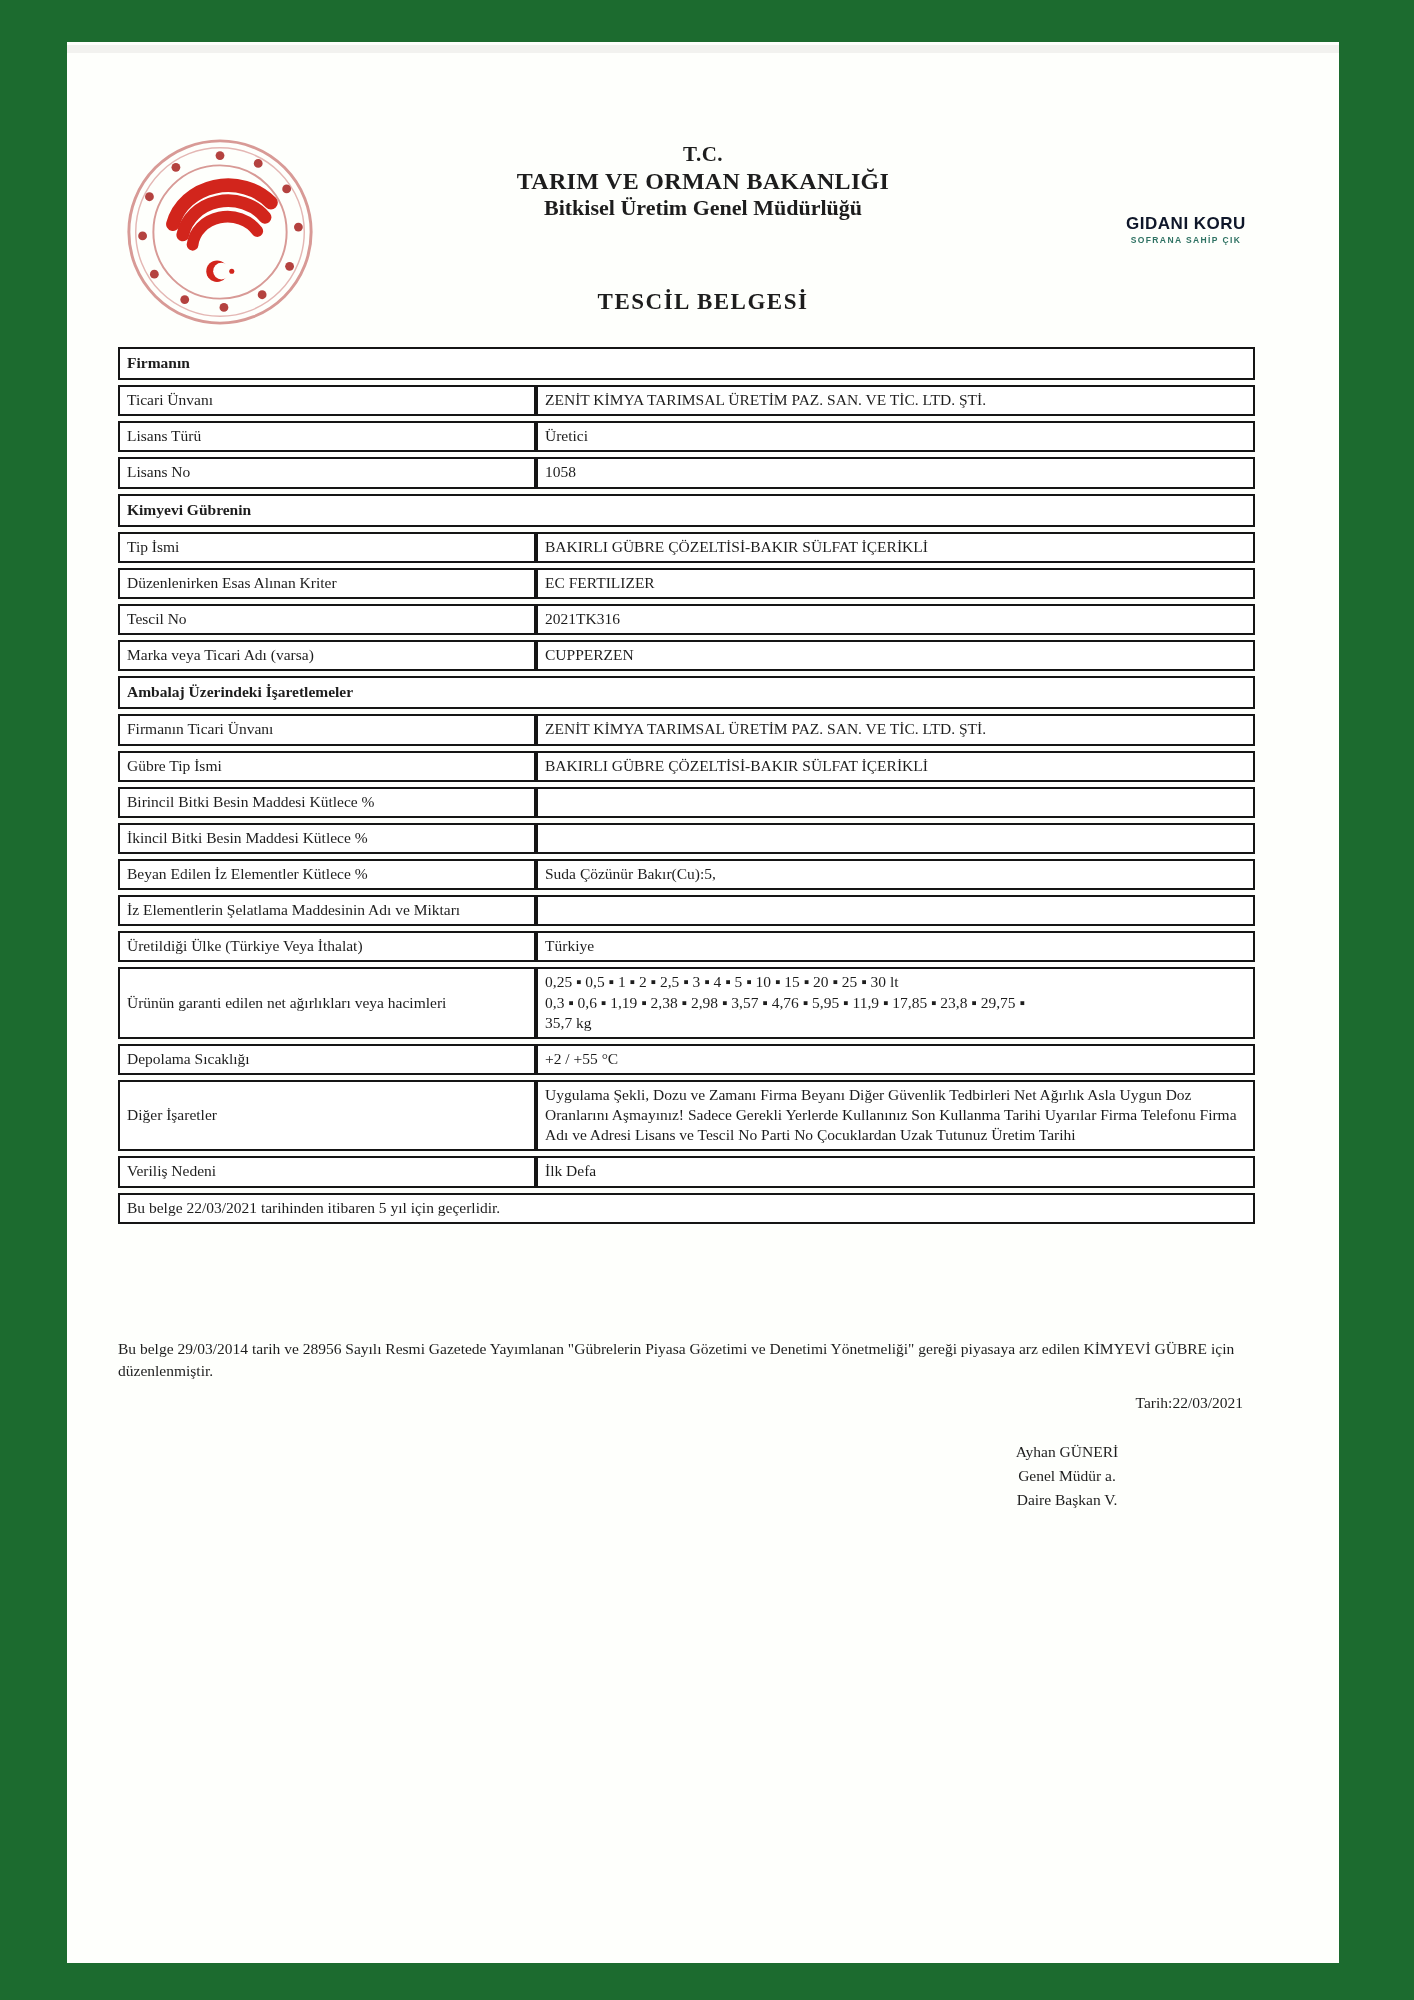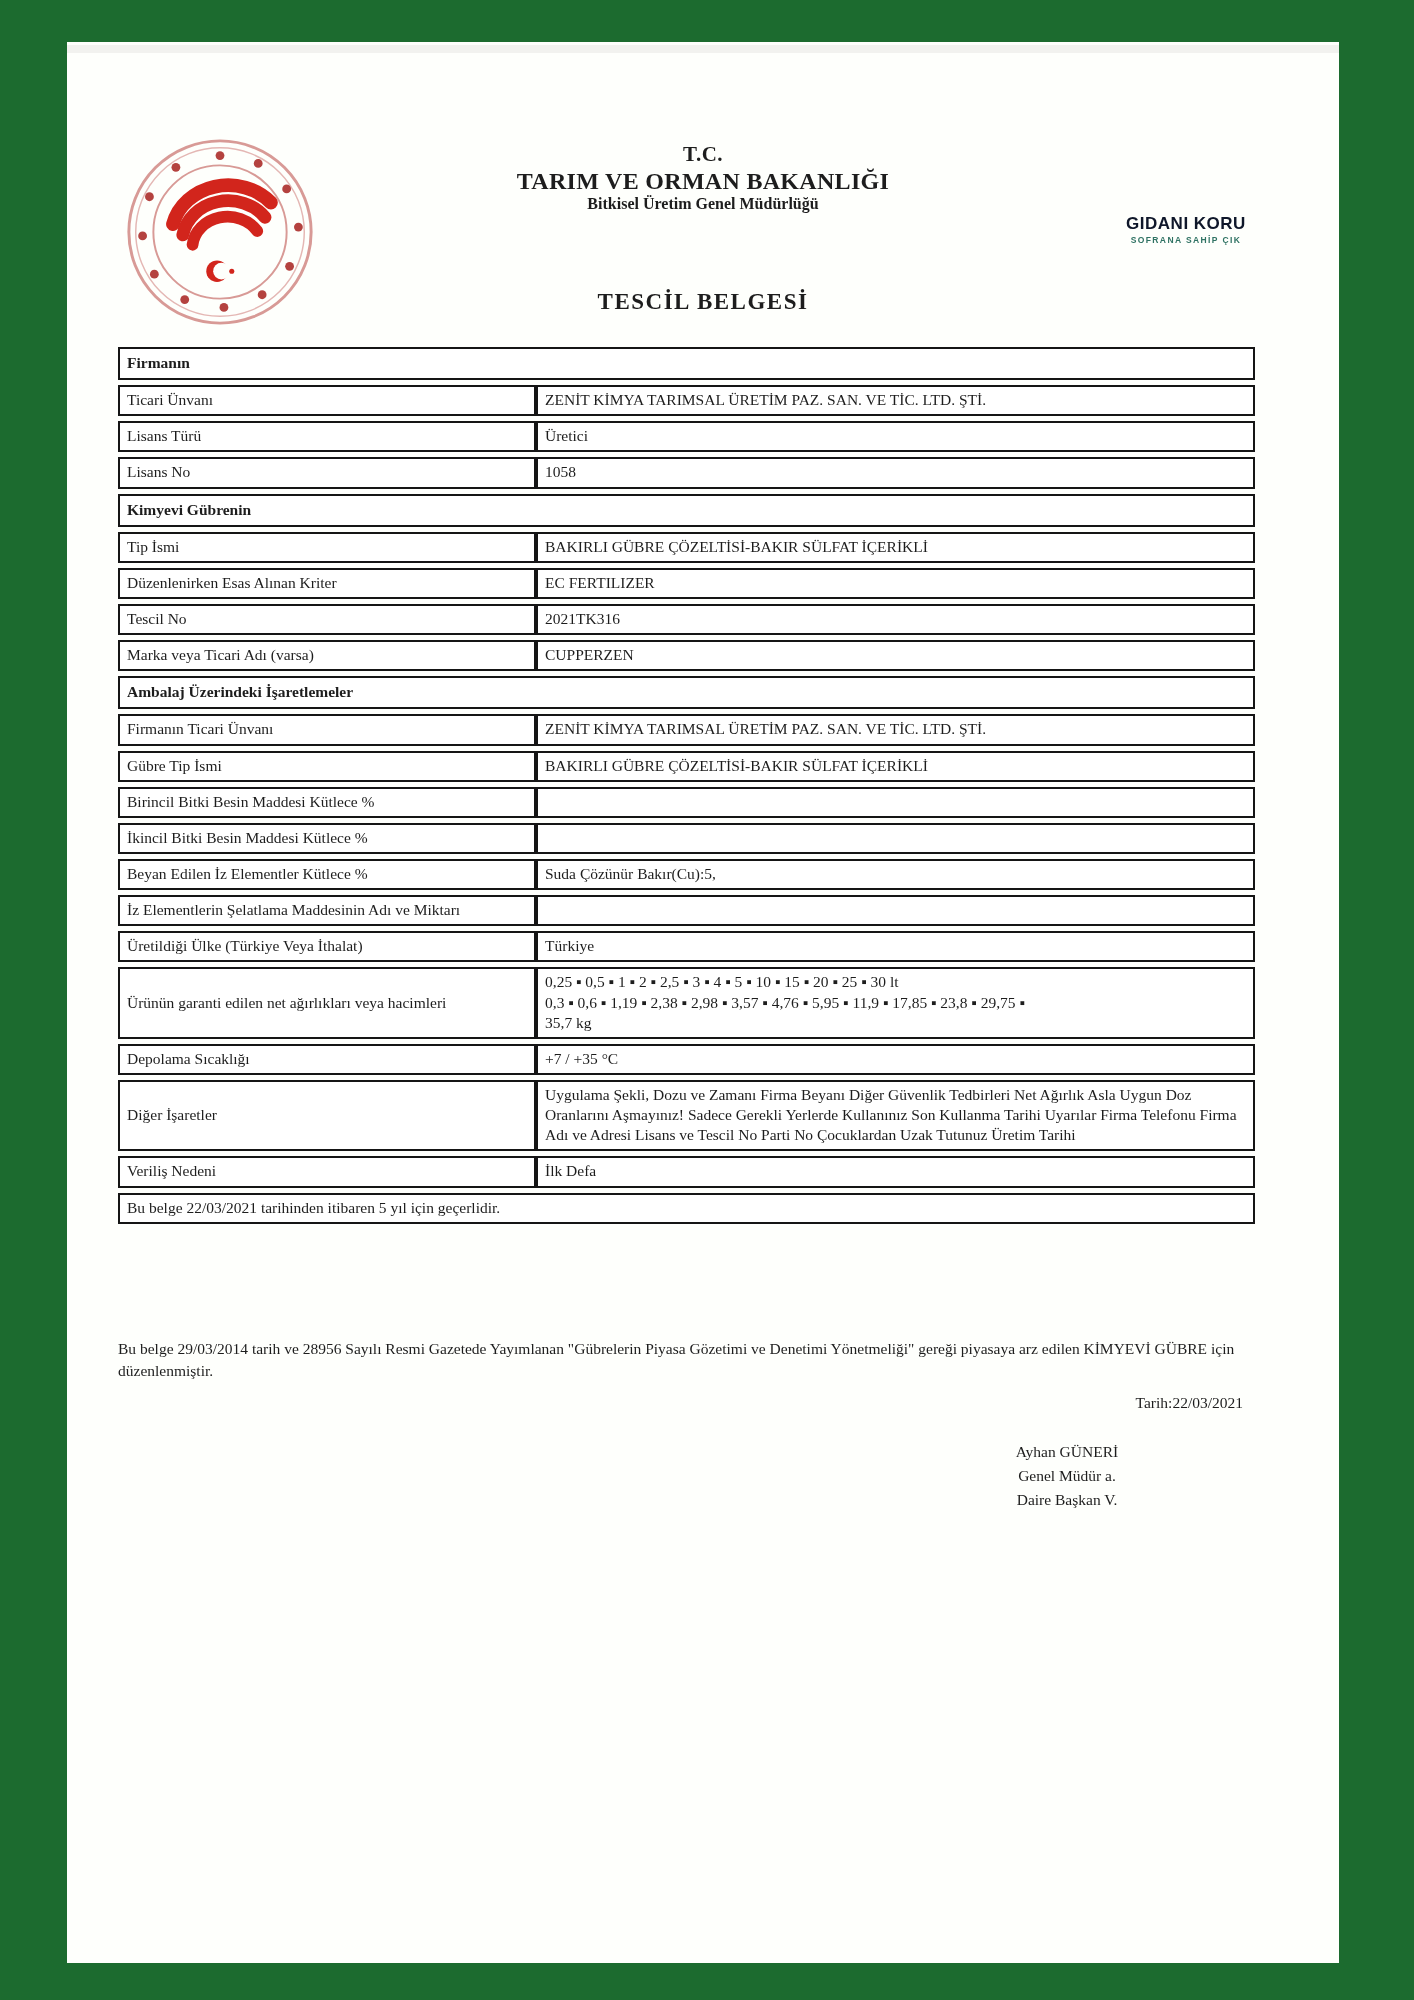--- a/index.html
+++ b/index.html
@@ -21,21 +21,21 @@
   }
   
   .emblem{position:absolute;left:55px;top:92px;width:196px;height:196px;}
   
   .hdr{
     position:absolute;left:0;top:100px;width:100%;
     text-align:center;font-weight:bold;line-height:1.18;
   }
   .hdr .l1{font-size:21px;letter-spacing:.5px;}
   .hdr .l2{font-size:24px;letter-spacing:.3px;}
-  .hdr .l3{font-size:16px;}
+  .hdr .l3{font-size:22px;}
   .doc-title{
     position:absolute;left:0;top:247px;width:100%;text-align:center;
     font-weight:bold;font-size:23px;letter-spacing:1.5px;
   }
   
   .brand{
     position:absolute;right:58px;top:172px;width:190px;text-align:center;
     font-family:"Liberation Sans","DejaVu Sans",sans-serif;line-height:1.2;
   }
   .brand .t{font-weight:bold;font-size:17px;color:#0f172a;letter-spacing:.5px;}
@@ -186,21 +186,21 @@
       <td class="val">Türkiye</td>
     </tr>
     <tr>
       <td class="lbl">Ürünün garanti edilen net ağırlıkları veya hacimleri</td>
       <td class="val">0,25 ▪ 0,5 ▪ 1 ▪ 2 ▪ 2,5 ▪ 3 ▪ 4 ▪ 5 ▪ 10 ▪ 15 ▪ 20 ▪ 25 ▪ 30 lt
 0,3 ▪ 0,6 ▪ 1,19 ▪ 2,38 ▪ 2,98 ▪ 3,57 ▪ 4,76 ▪ 5,95 ▪ 11,9 ▪ 17,85 ▪ 23,8 ▪ 29,75 ▪
 35,7 kg</td>
     </tr>
     <tr>
       <td class="lbl">Depolama Sıcaklığı</td>
-      <td class="val">+7 / +35 °C</td>
+      <td class="val">+2 / +55 °C</td>
     </tr>
     <tr>
       <td class="lbl">Diğer İşaretler</td>
       <td class="val">Uygulama Şekli, Dozu ve Zamanı Firma Beyanı Diğer Güvenlik Tedbirleri Net Ağırlık Asla Uygun Doz Oranlarını Aşmayınız! Sadece Gerekli Yerlerde Kullanınız Son Kullanma Tarihi Uyarılar Firma Telefonu Firma Adı ve Adresi Lisans ve Tescil No Parti No Çocuklardan Uzak Tutunuz Üretim Tarihi</td>
     </tr>
     <tr>
       <td class="lbl">Veriliş Nedeni</td>
       <td class="val">İlk Defa</td>
     </tr>
     <tr>

